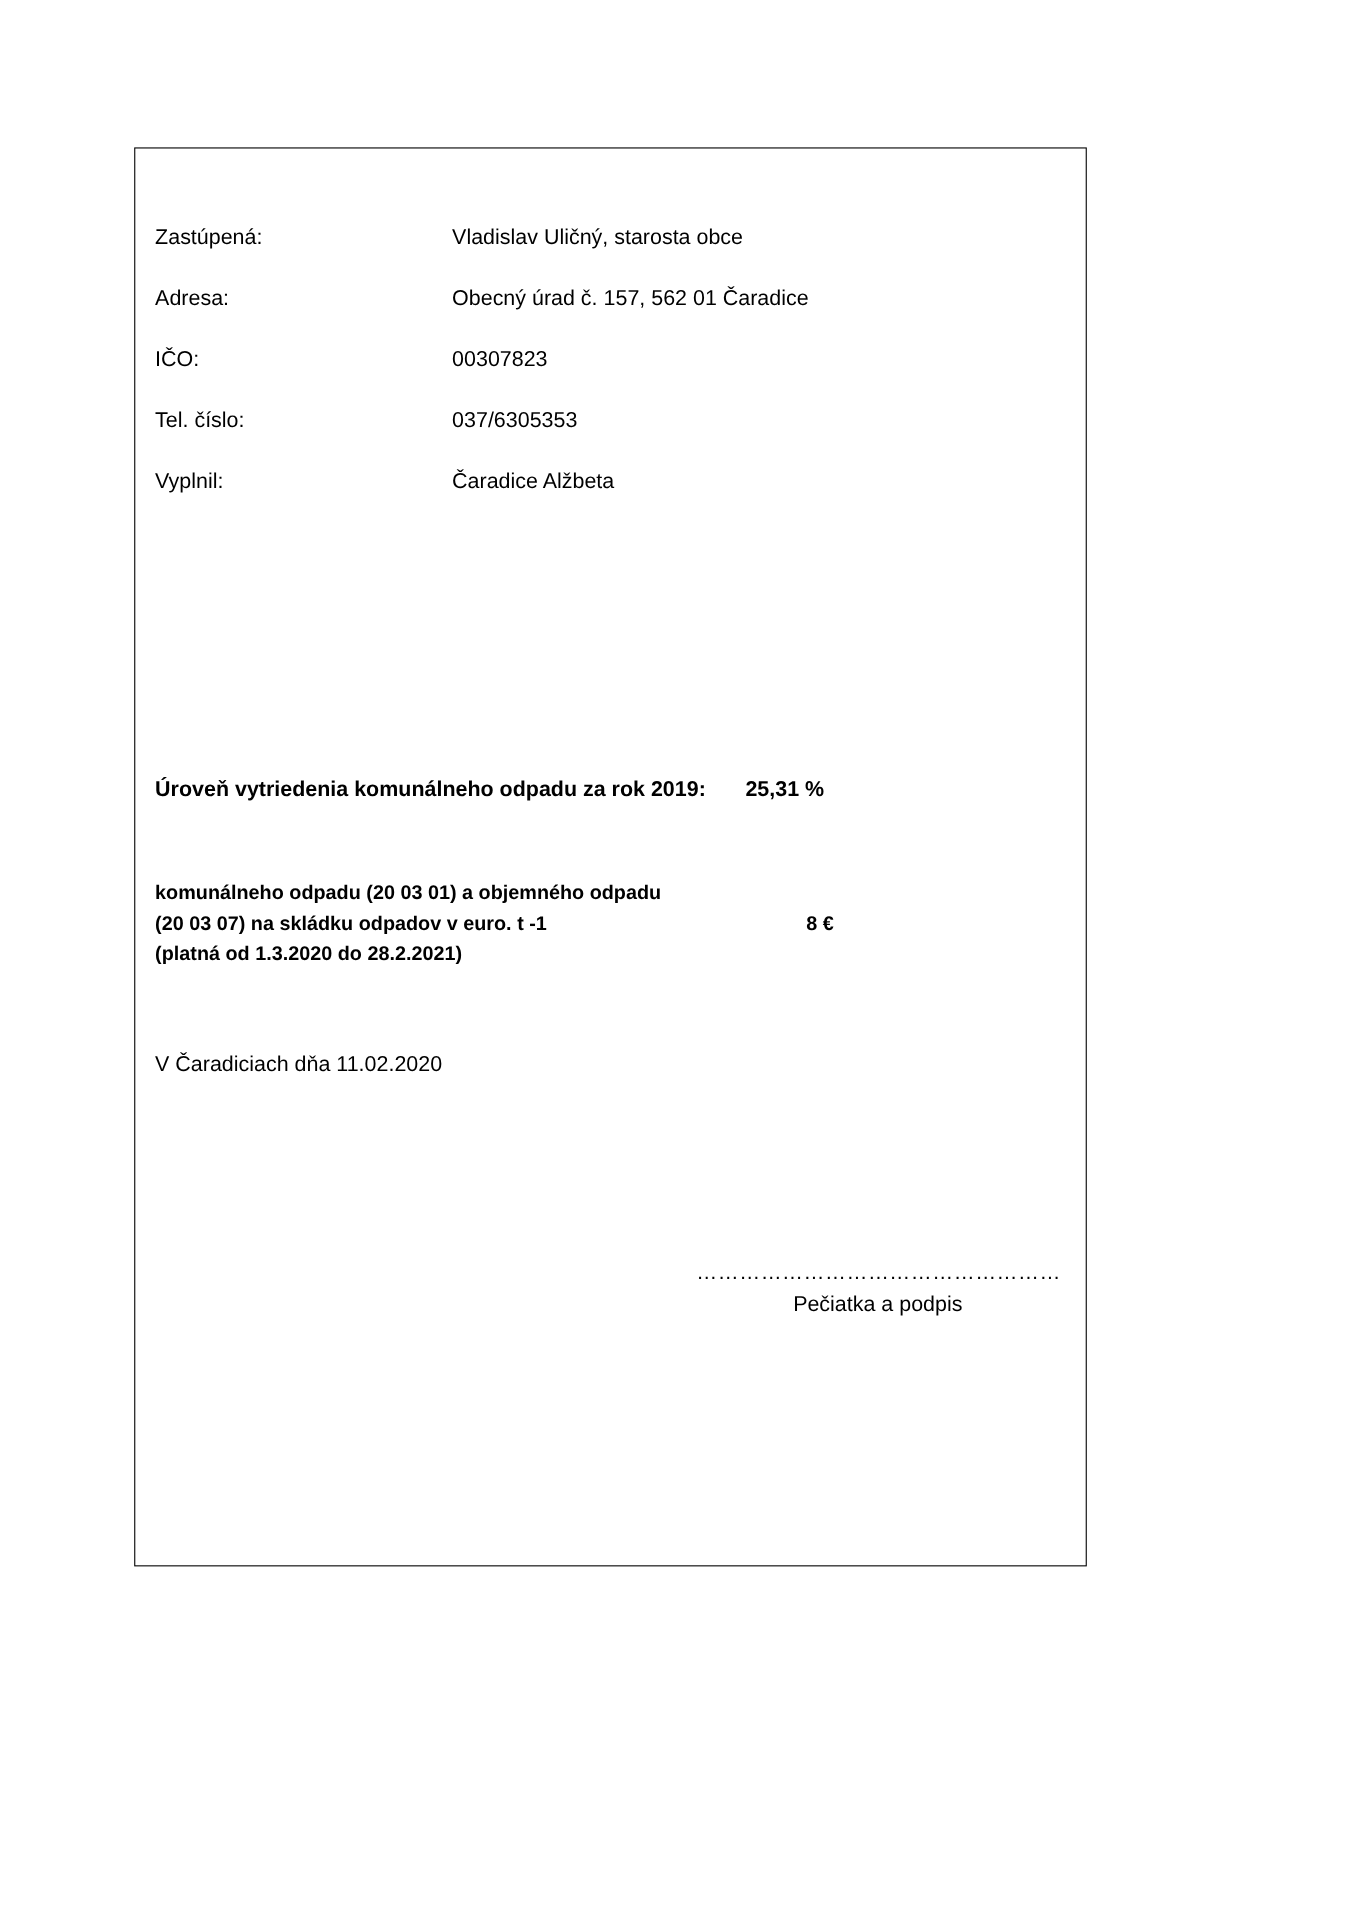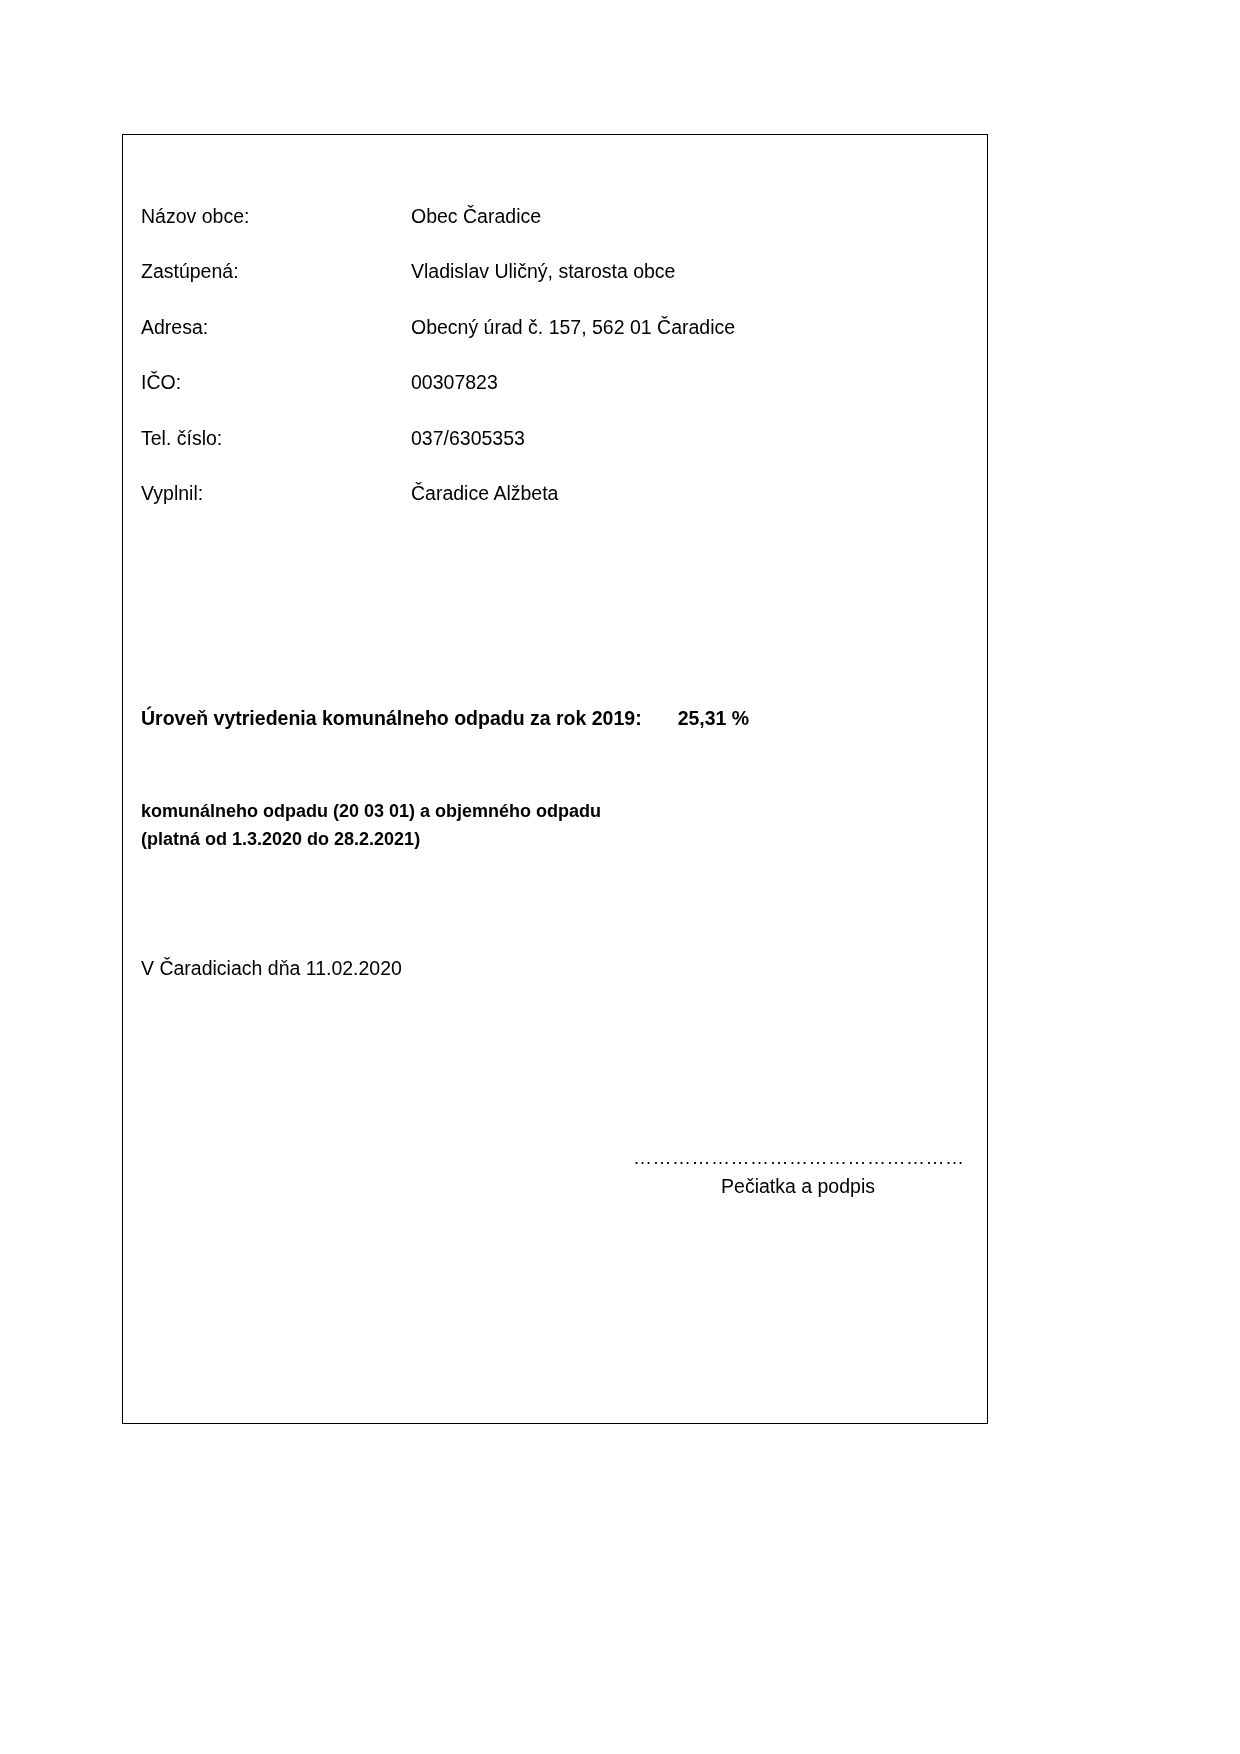--- a/index.html
+++ b/index.html
@@ -118,24 +118,20 @@
 </style>
 </head>
 <body>
 
 <div class="page">
   <div class="inner">
 
     <table class="info-table">
       <tbody>
         <tr>
-          <td class="label indent-label">Názov obce:</td>
-          <td class="value indent-value">Obec Čaradice</td>
-        </tr>
-        <tr>
           <td class="label">Zastúpená:</td>
           <td class="value">Vladislav Uličný, starosta obce</td>
         </tr>
         <tr>
           <td class="label">Adresa:</td>
           <td class="value indent-value">Obecný úrad č. 157, 562 01  Čaradice</td>
         </tr>
         <tr>
           <td class="label">IČO:</td>
           <td class="value">00307823</td>
@@ -150,20 +146,24 @@
         </tr>
       </tbody>
     </table>
 
     <div class="level-line">
       <span>Úroveň vytriedenia komunálneho odpadu za rok 2019:</span><span class="val">25,31 %</span>
     </div>
 
     <div class="rate-block">
       <div>komunálneho odpadu (20 03 01) a objemného odpadu</div>
+      <div class="row3">
+        <span>(20 03 07) na skládku odpadov v euro. t -1</span>
+        <span class="amount">8 €</span>
+      </div>
       <div>(platná od 1.3.2020 do 28.2.2021)</div>
     </div>
 
     <div class="place-date">V Čaradiciach dňa 11.02.2020</div>
 
     <div class="signature">
       <div class="sign-dots">…………………………………………….</div>
       <div class="sign-caption">Pečiatka a podpis</div>
     </div>
 

